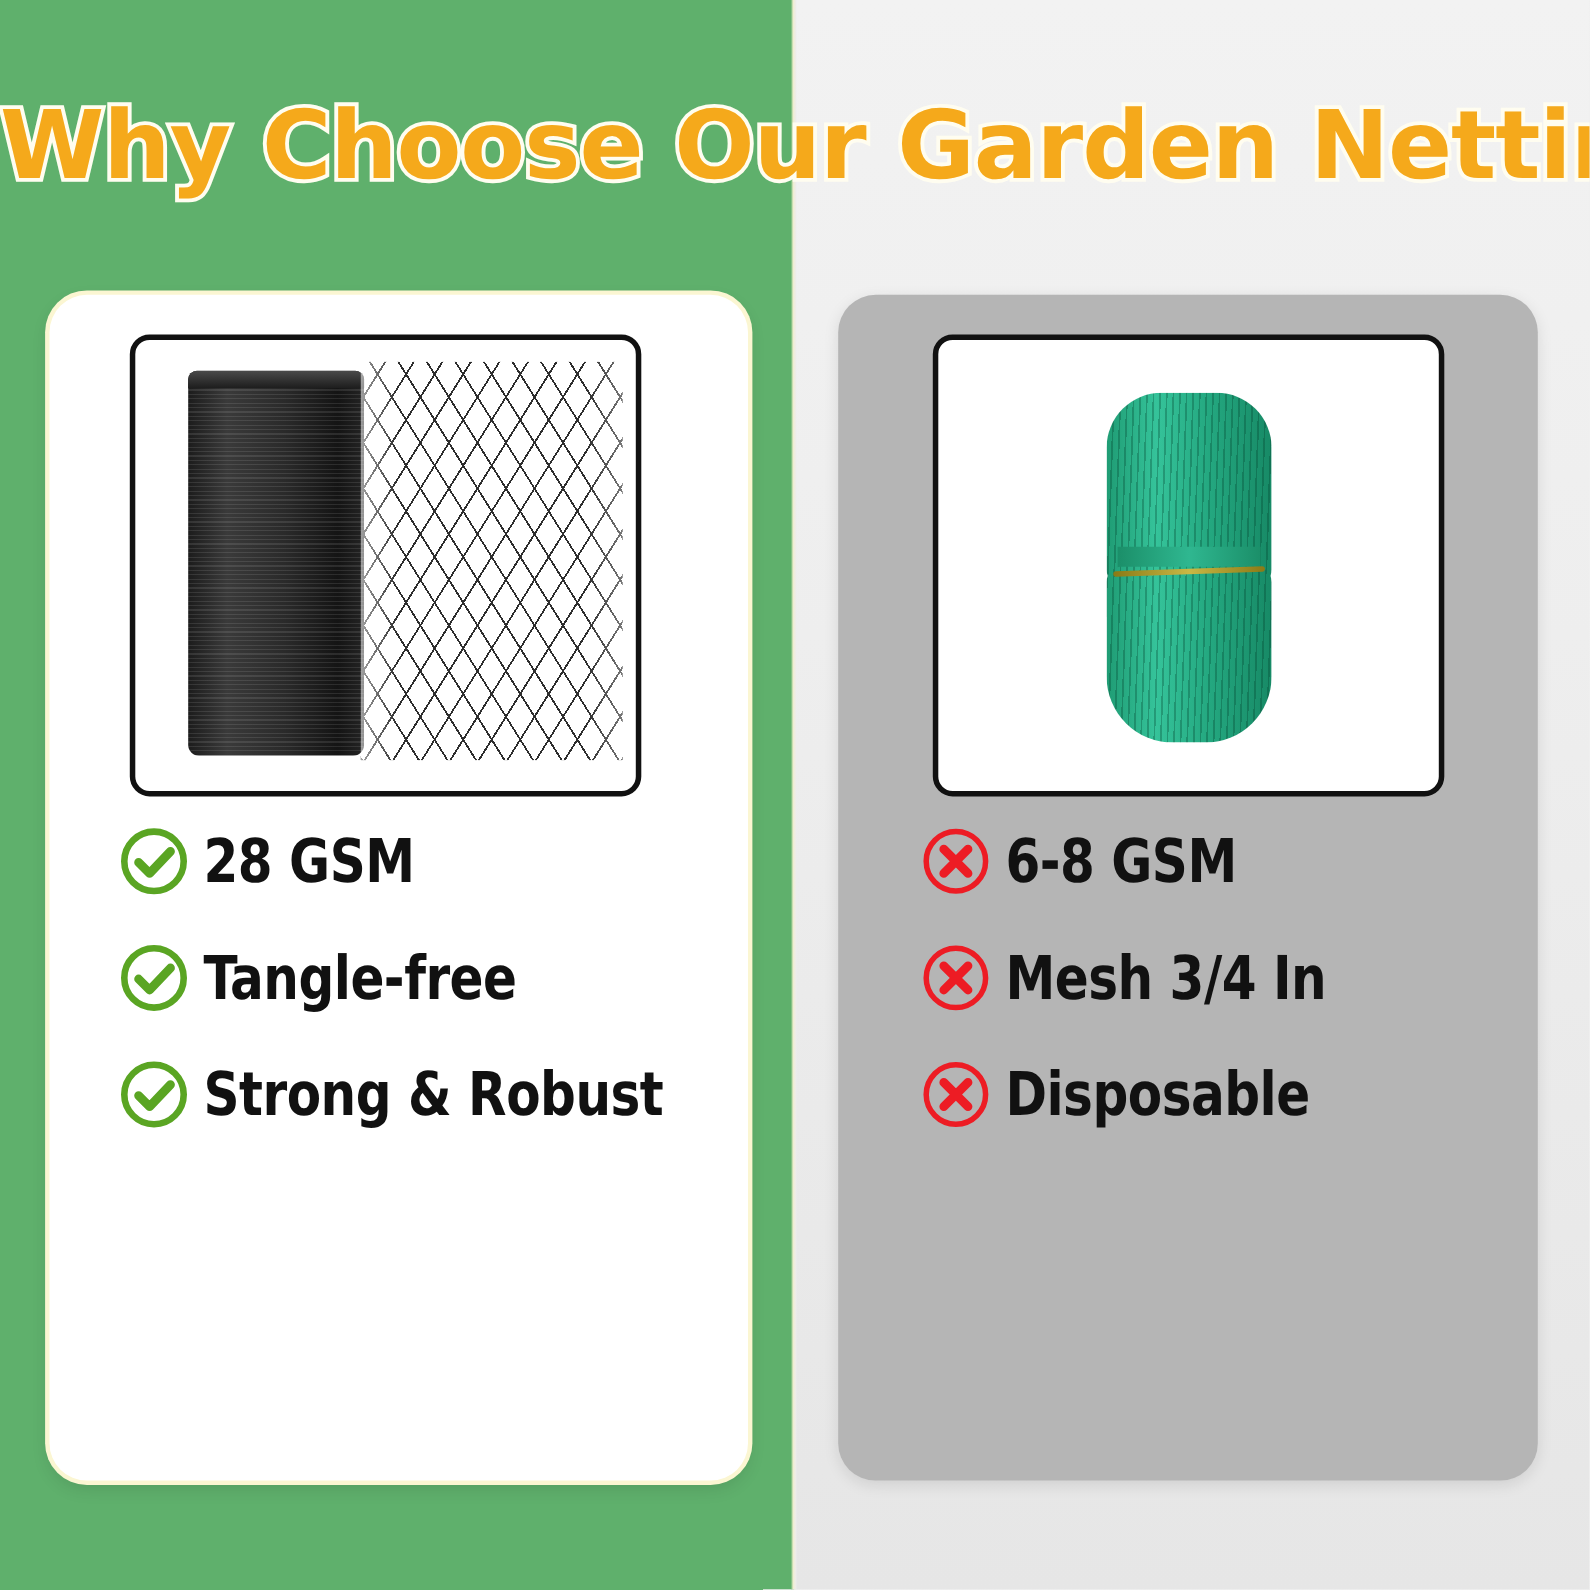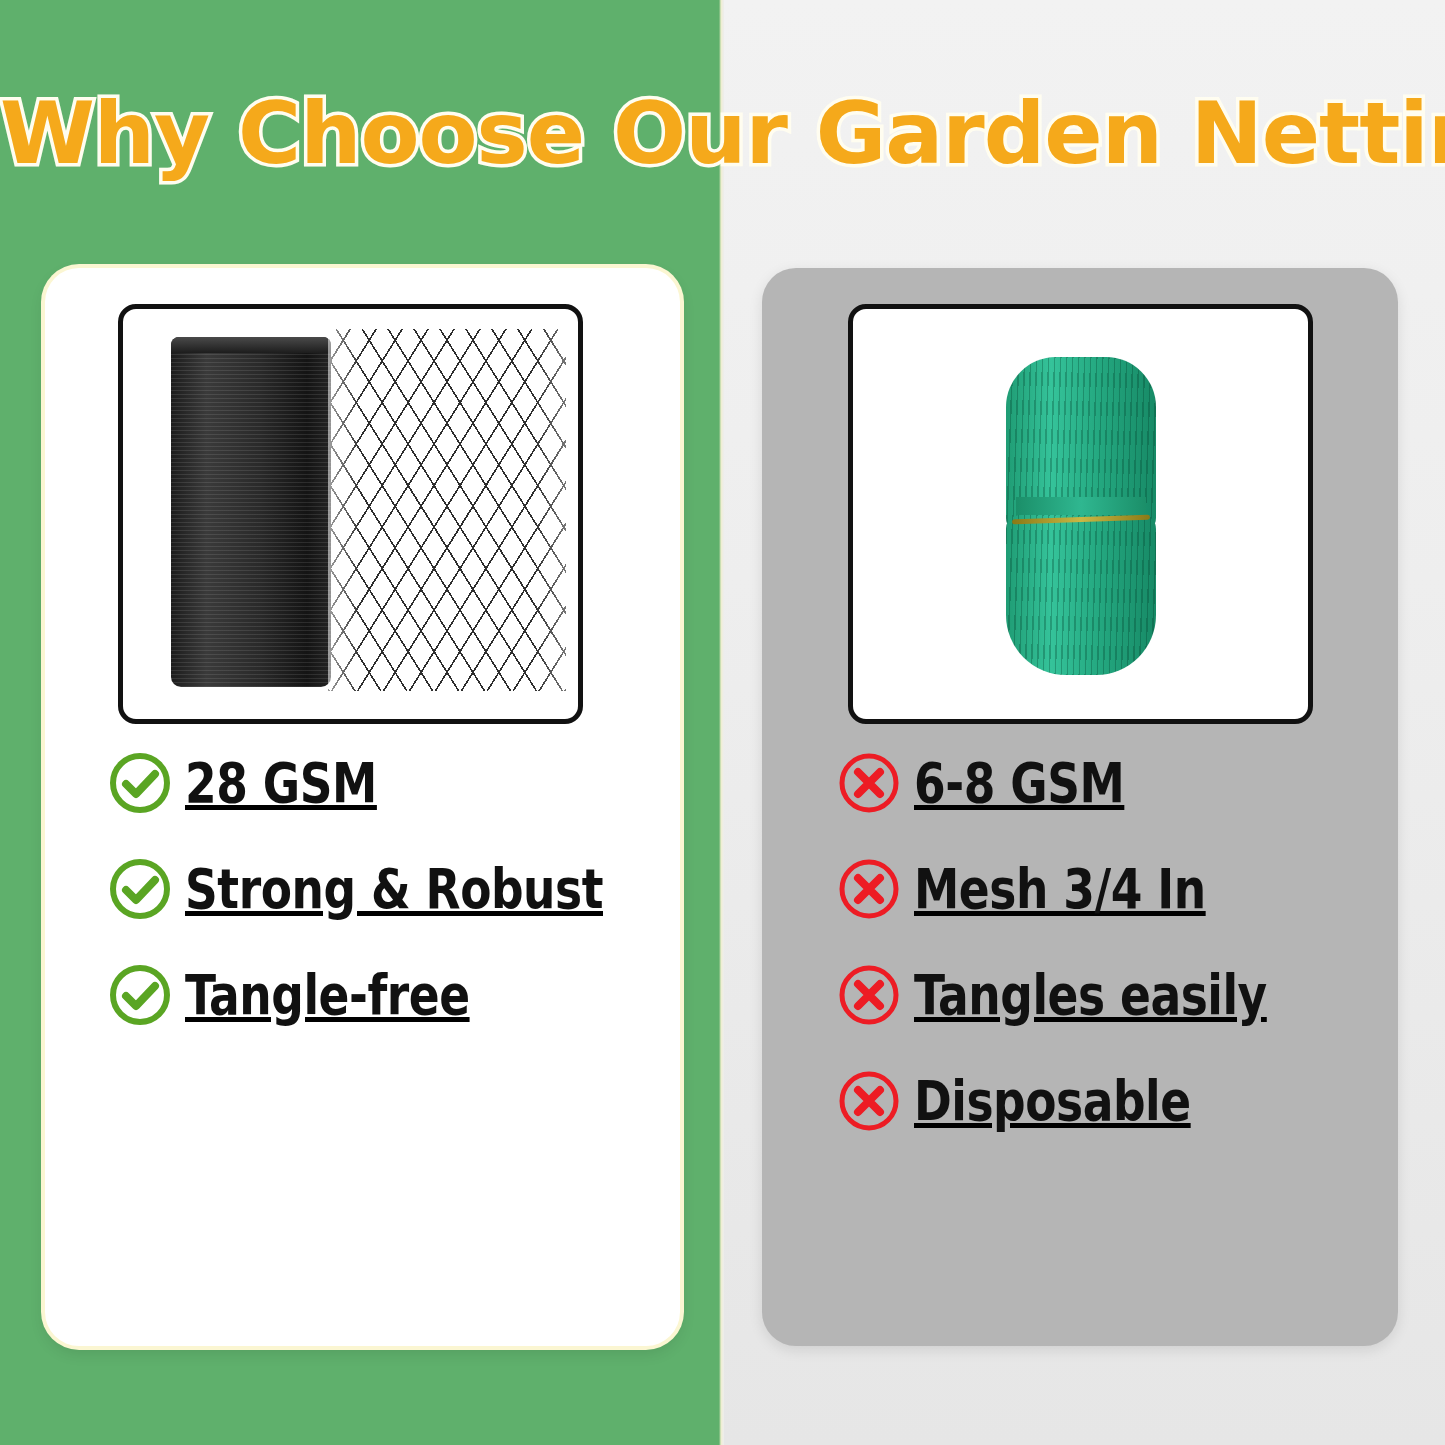--- a/index.html
+++ b/index.html
@@ -114,21 +114,20 @@
     transform:rotate(-2deg);
   }
 
   
   .list{position:absolute;left:0;right:0;}
   .list-left{top:462px;padding-left:62px;}
   .list-right{top:462px;padding-left:74px;}
   .row{
     display:flex;align-items:center;
     height:106px;
-    text-decoration:underline;
   }
   .icon{
     flex:0 0 auto;width:66px;height:66px;margin-right:12px;
     position:relative;
   }
   .icon svg{display:block;width:66px;height:66px;}
   .row-label{
     font-family:"DejaVu Sans Condensed","Liberation Sans Narrow","Liberation Sans", sans-serif;
     font-weight:700;
     font-size:55px;
@@ -171,31 +170,31 @@
       </div>
 
 
       <div class="row">
         <span class="icon">
           <svg viewBox="0 0 66 66">
               <circle cx="33" cy="33" r="27" fill="none" stroke="#5aa523" stroke-width="6"></circle>
               <path d="M19 34 L29 44 L48 24" fill="none" stroke="#5aa523" stroke-width="8" stroke-linecap="round" stroke-linejoin="round"></path>
             </svg>
         </span>
-        <span class="row-label">Strong &amp; Robust</span>
+        <span class="row-label">Tangle-free</span>
       </div>
 
       <div class="row">
         <span class="icon">
           <svg viewBox="0 0 66 66">
               <circle cx="33" cy="33" r="27" fill="none" stroke="#5aa523" stroke-width="6"></circle>
               <path d="M19 34 L29 44 L48 24" fill="none" stroke="#5aa523" stroke-width="8" stroke-linecap="round" stroke-linejoin="round"></path>
             </svg>
         </span>
-        <span class="row-label">Tangle-free</span>
+        <span class="row-label">Strong &amp; Robust</span>
       </div>
 
 
     </div>
   </div>
 
   <div class="card card-right">
 
     <div class="imgframe frame-right">
       <div class="bundle">
@@ -222,36 +221,27 @@
         <span class="icon">
           <svg viewBox="0 0 66 66">
               <circle cx="33" cy="33" r="27" fill="none" stroke="#ed1c24" stroke-width="5"></circle>
               <path d="M22 22 L44 44 M44 22 L22 44" fill="none" stroke="#ed1c24" stroke-width="8" stroke-linecap="round"></path>
             </svg>
         </span>
         <span class="row-label">Mesh 3/4 In</span>
       </div>
 
 
+
       <div class="row">
         <span class="icon">
           <svg viewBox="0 0 66 66">
               <circle cx="33" cy="33" r="27" fill="none" stroke="#ed1c24" stroke-width="5"></circle>
               <path d="M22 22 L44 44 M44 22 L22 44" fill="none" stroke="#ed1c24" stroke-width="8" stroke-linecap="round"></path>
             </svg>
         </span>
-        <span class="row-label">Tangles easily</span>
-      </div>
-
-      <div class="row">
-        <span class="icon">
-          <svg viewBox="0 0 66 66">
-              <circle cx="33" cy="33" r="27" fill="none" stroke="#ed1c24" stroke-width="5"></circle>
-              <path d="M22 22 L44 44 M44 22 L22 44" fill="none" stroke="#ed1c24" stroke-width="8" stroke-linecap="round"></path>
-            </svg>
-        </span>
         <span class="row-label">Disposable</span>
       </div>
 
     </div>
   </div>
 
 </div>
 
 </body></html>

